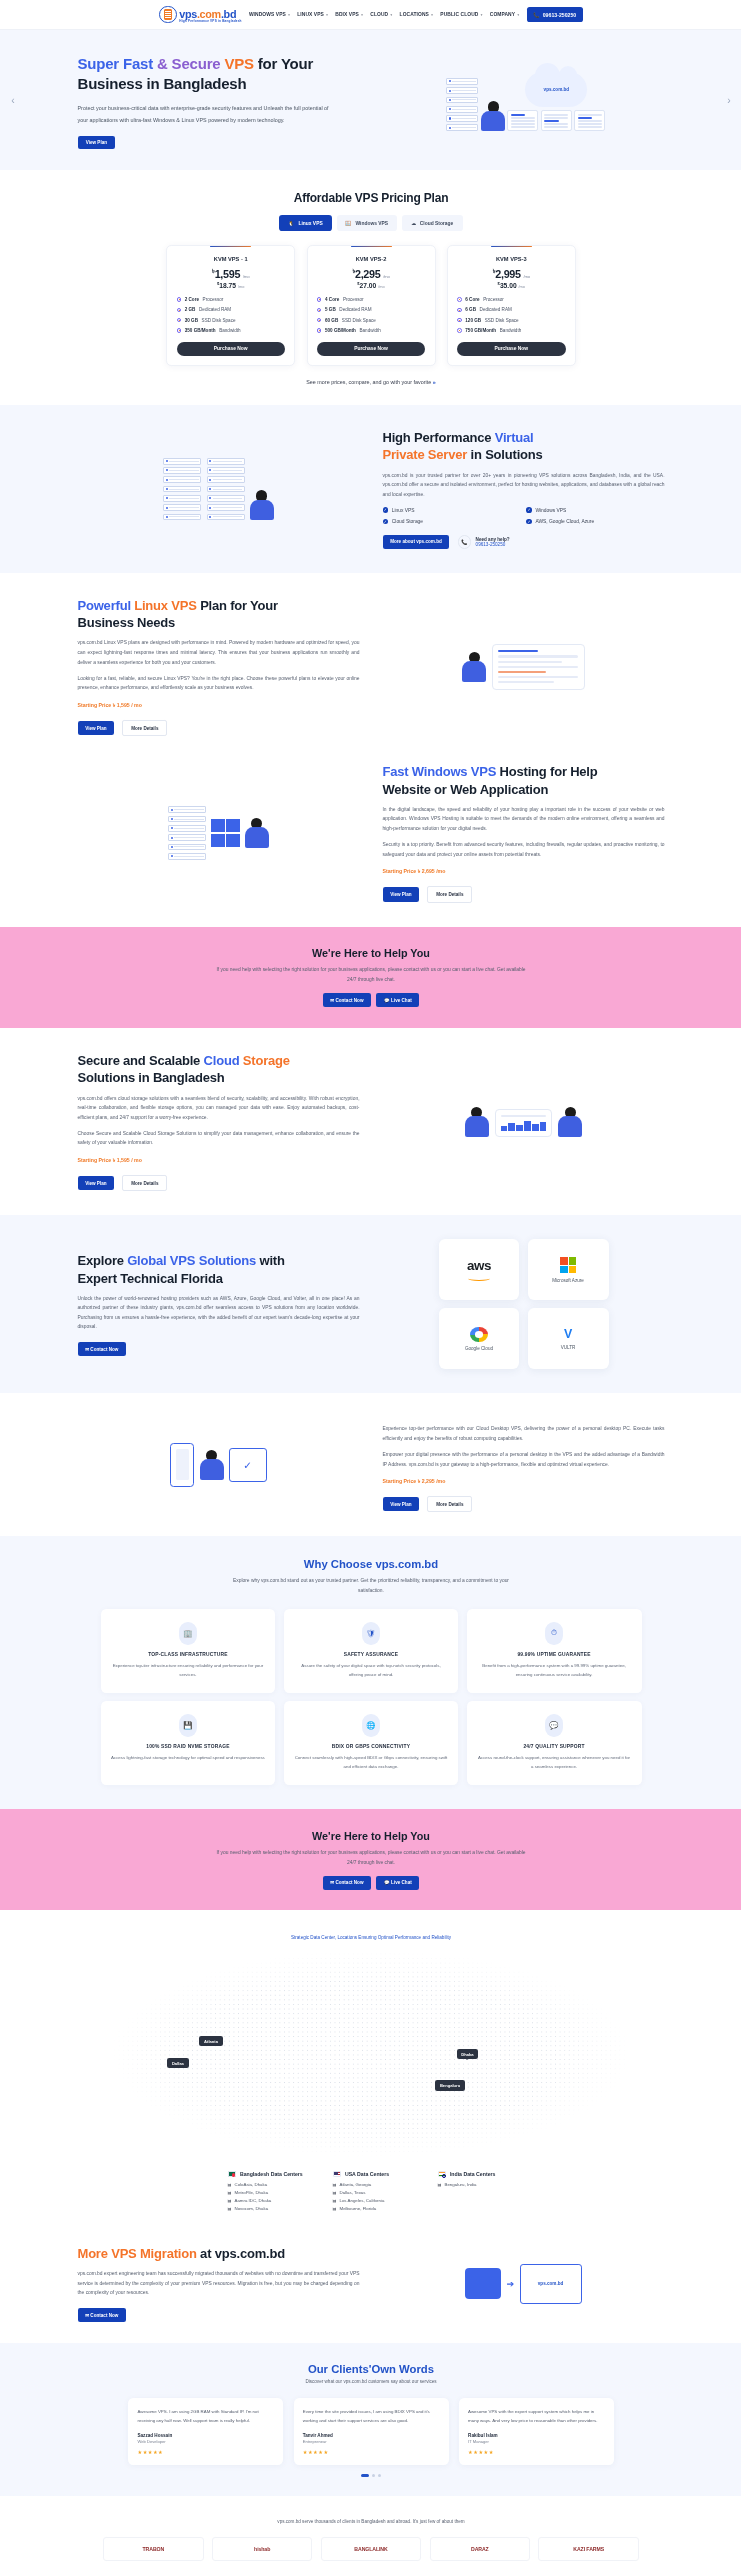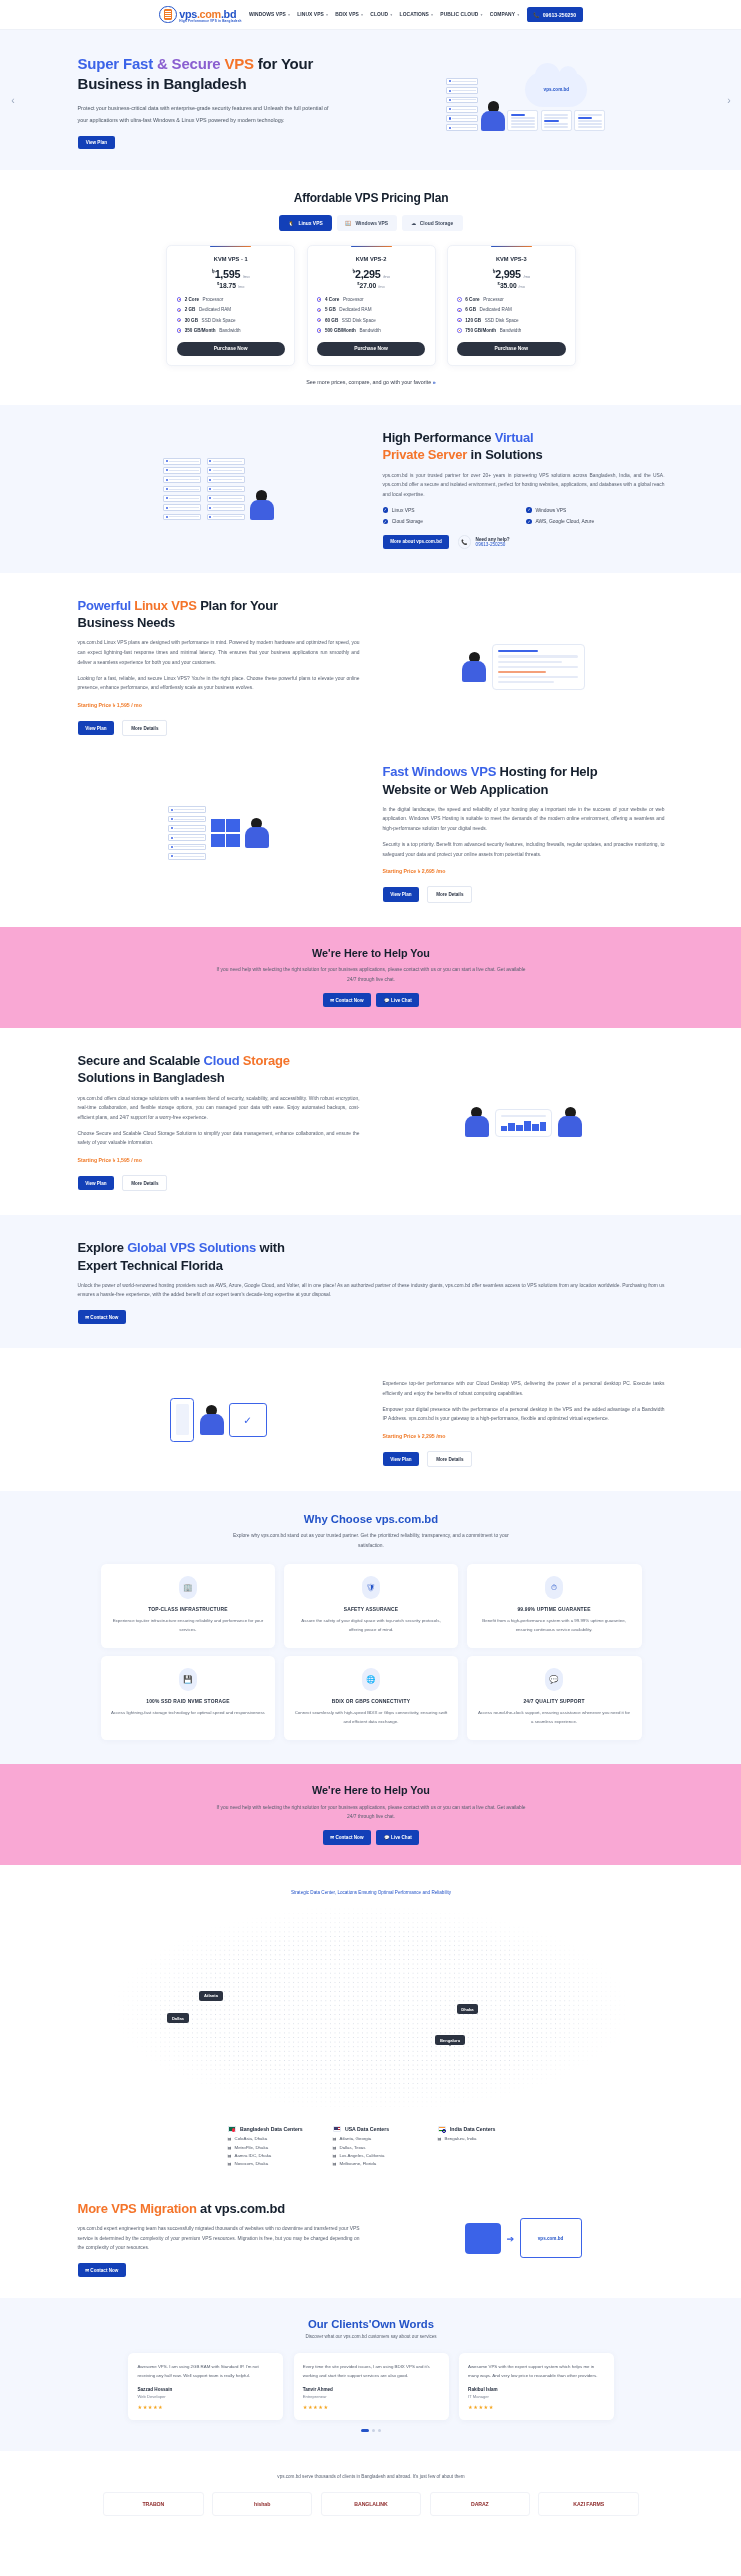--- a/index.html
+++ b/index.html
@@ -686,20 +686,45 @@
     <div class="txt">
       <h2 class="h2">
         <span>Explore </span><span class="g1">Global VPS Solutions</span><span> with</span><br>
         <span>Expert Technical Florida</span>
       </h2>
       <p class="body-p">Unlock the power of world-renowned hosting providers such as AWS, Azure, Google Cloud, and Volter, all in one place! As an authorized partner of these industry giants, vps.com.bd offer seamless access to VPS solutions from any location worldwide. Purchasing from us ensures a hassle-free experience, with the added benefit of our expert team's decade-long expertise at your disposal.</p>
       <div class="row-cta">
         <button class="btn-primary"><span>✉ </span><span>Contact Now</span></button>
       </div>
     </div>
+    <div class="art">
+      <div class="prov-grid">
+        <div class="prov">
+          <div class="aws">aws</div>
+          <div class="aws-smile"></div>
+        </div>
+        <div class="prov">
+          <div class="ms-sq">
+            <i style="background:#f25022"></i>
+              <i style="background:#7fba00"></i>
+            <i style="background:#00a4ef"></i>
+              <i style="background:#ffb900"></i>
+          </div>
+          <span>Microsoft Azure</span>
+        </div>
+        <div class="prov">
+          <div class="gcloud"></div>
+          <span>Google Cloud</span>
+        </div>
+        <div class="prov">
+          <div class="vultr">V</div>
+          <span>VULTR</span>
+        </div>
+      </div>
+    </div>
   </div>
 </section>
 
 <section style="background:#fff;padding:24px 0">
   <div class="split">
     <div class="art">
       <div style="display:flex;gap:5.2px;align-items:center">
         <div style="width:24px;height:44px;border:0.8px solid #3b63e8;border-radius:3.6px;display:flex;align-items:center;justify-content:center">
           <div style="width:13.4px;height:31px;background:#eef2fc;border-radius:1.5px"></div>
         </div>

